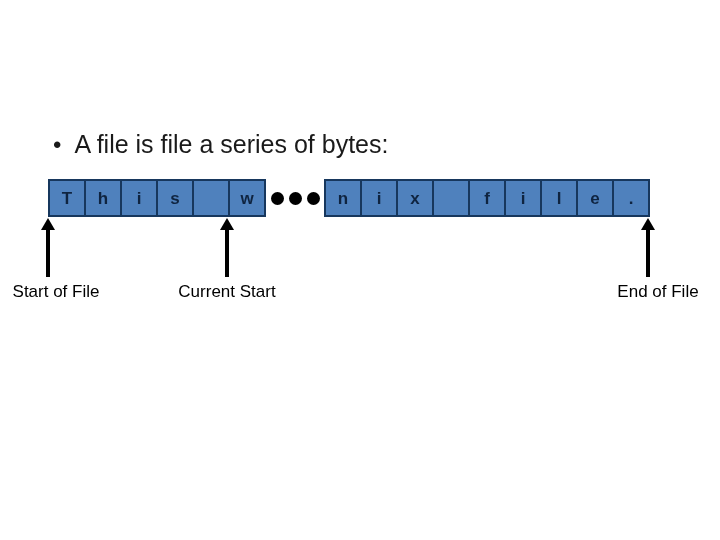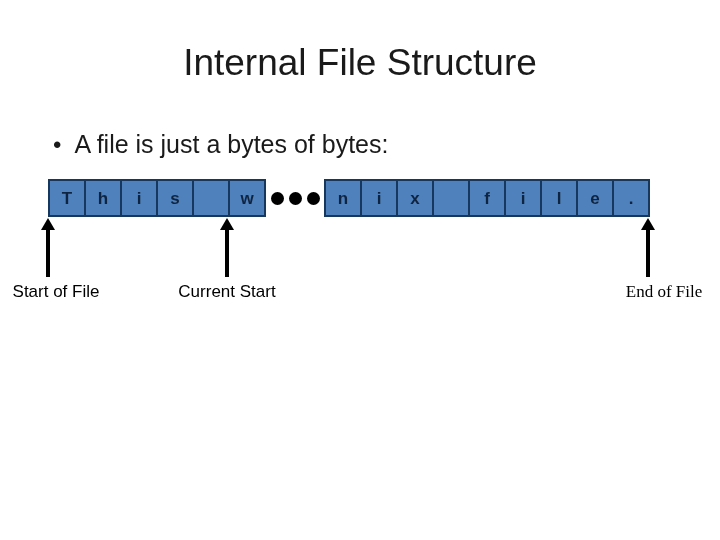--- a/index.html
+++ b/index.html
@@ -58,32 +58,31 @@
   }
   .arrow-shaft {
     position: absolute; top: 11px; left: 0; transform: translateX(-50%);
     width: 4px; height: 48px; background: #000;
   }
   .marker-label {
     position: absolute; top: 64px; left: 0; transform: translateX(-50%);
     white-space: nowrap; font-size: 17px; color: #000;
   }
   .m-start .marker-label { left: 8px; text-align: right; }
-  .m-end .marker-label { left: 16px; font-family: Liberation Serif, serif; }
+  .m-end .marker-label { left: 10px; }
 </style>
 </head>
 <body>
 
 <div class="slide">
 
-  <h1 class="title">Internal File Structure</h1>
 
   <div class="bullet-line">
     <span class="bullet-glyph">•</span>
-    <span class="bullet-text">A file is just a bytes of bytes:</span>
+    <span class="bullet-text">A file is file a series of bytes:</span>
   </div>
 
   <div class="strip">
     <div class="cell-group">
 
         <div class="cell" style="background: rgb(79, 129, 189); border-color: rgb(23, 55, 93);">
           <span class="cell-char">T</span>
         </div>
 
         <div class="cell" style="background: rgb(79, 129, 189); border-color: rgb(23, 55, 93);">

